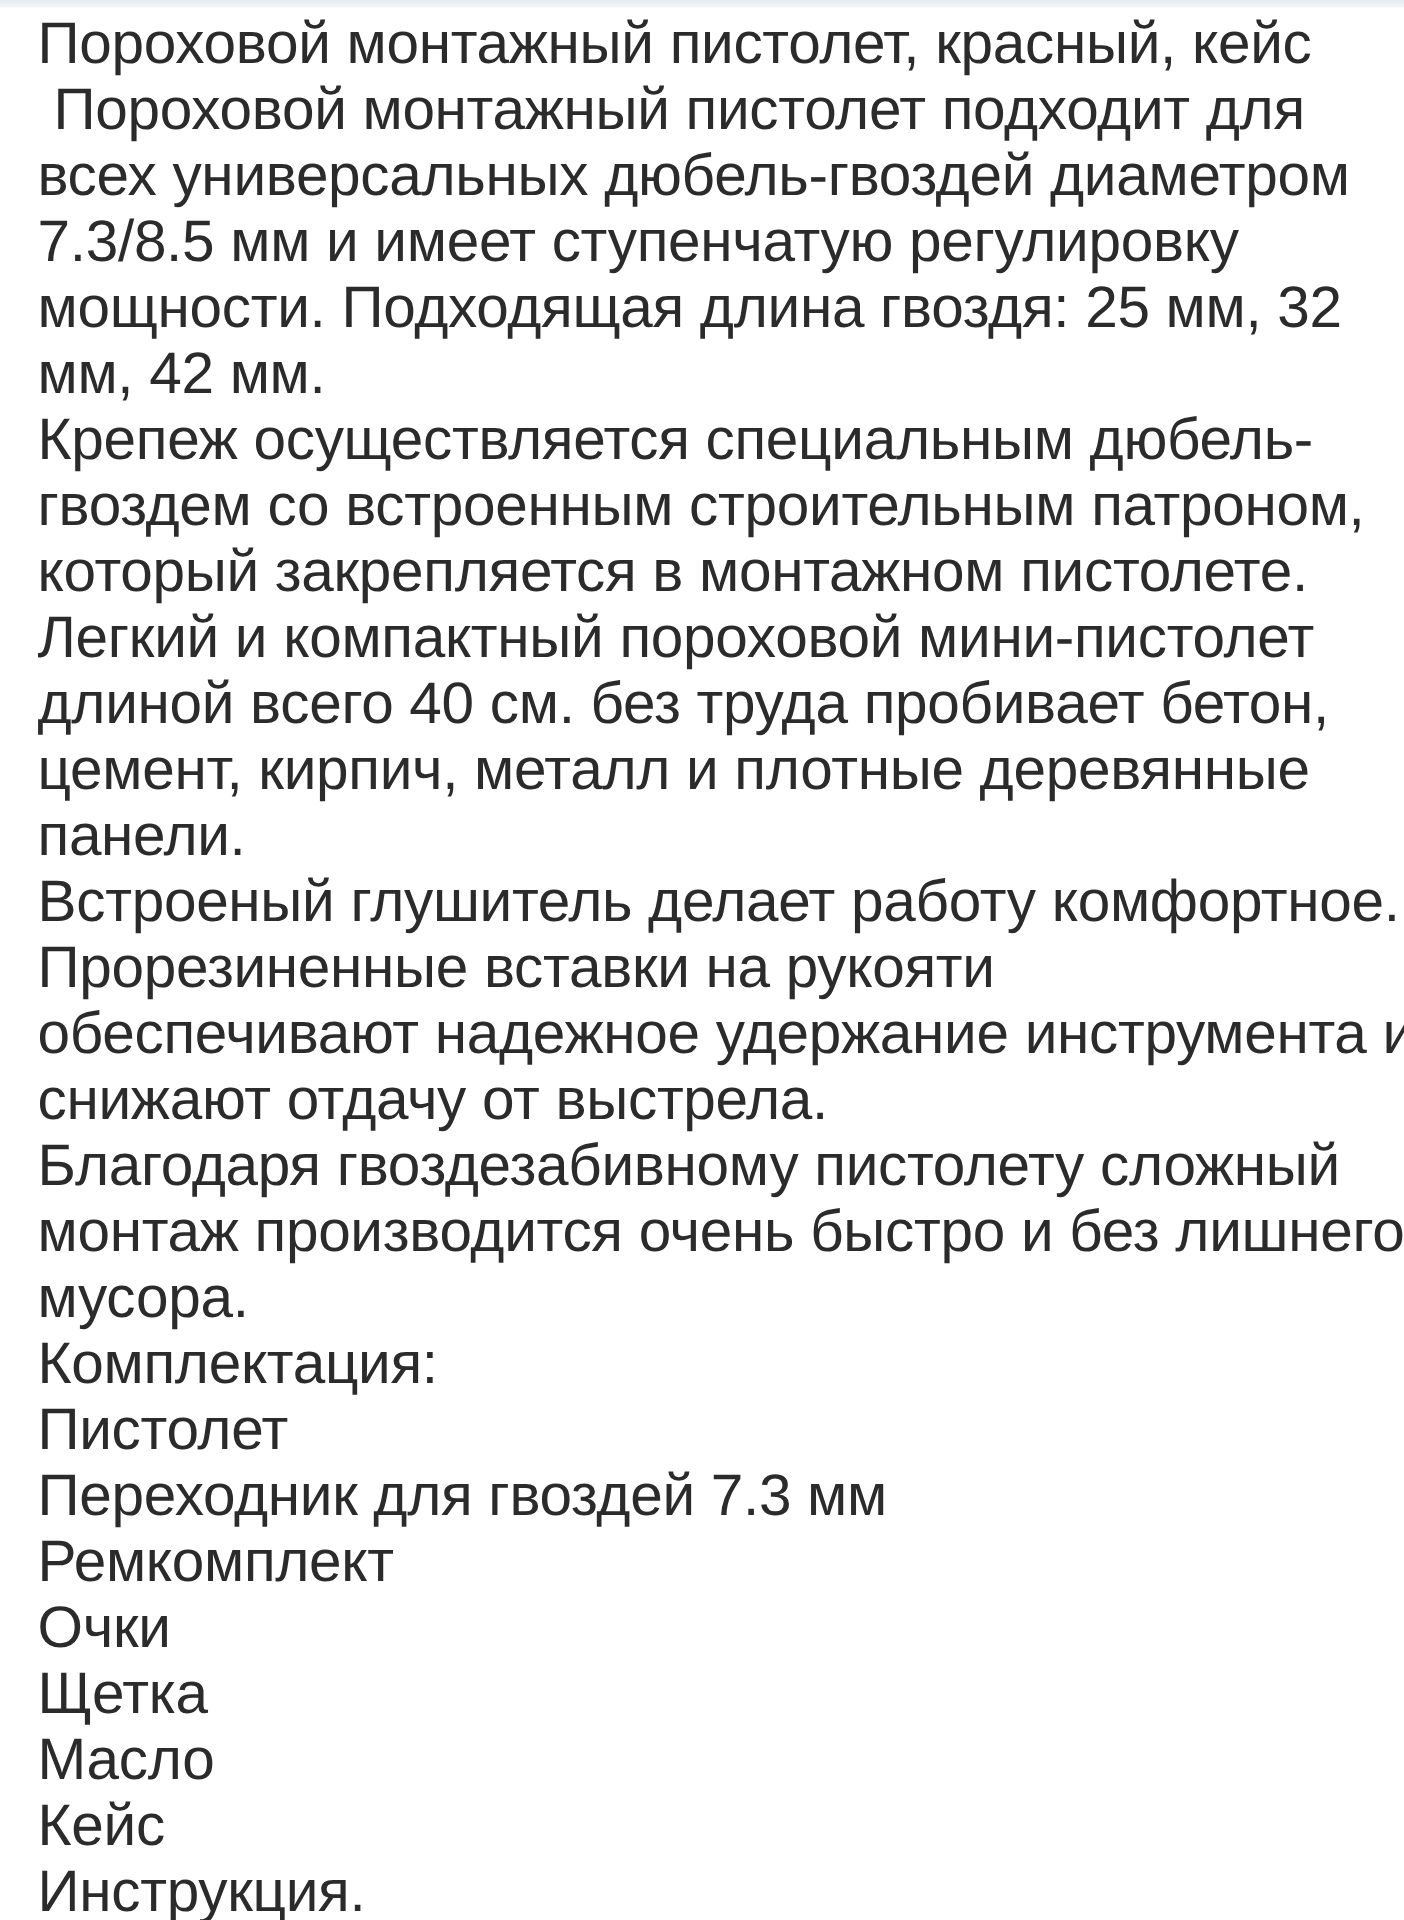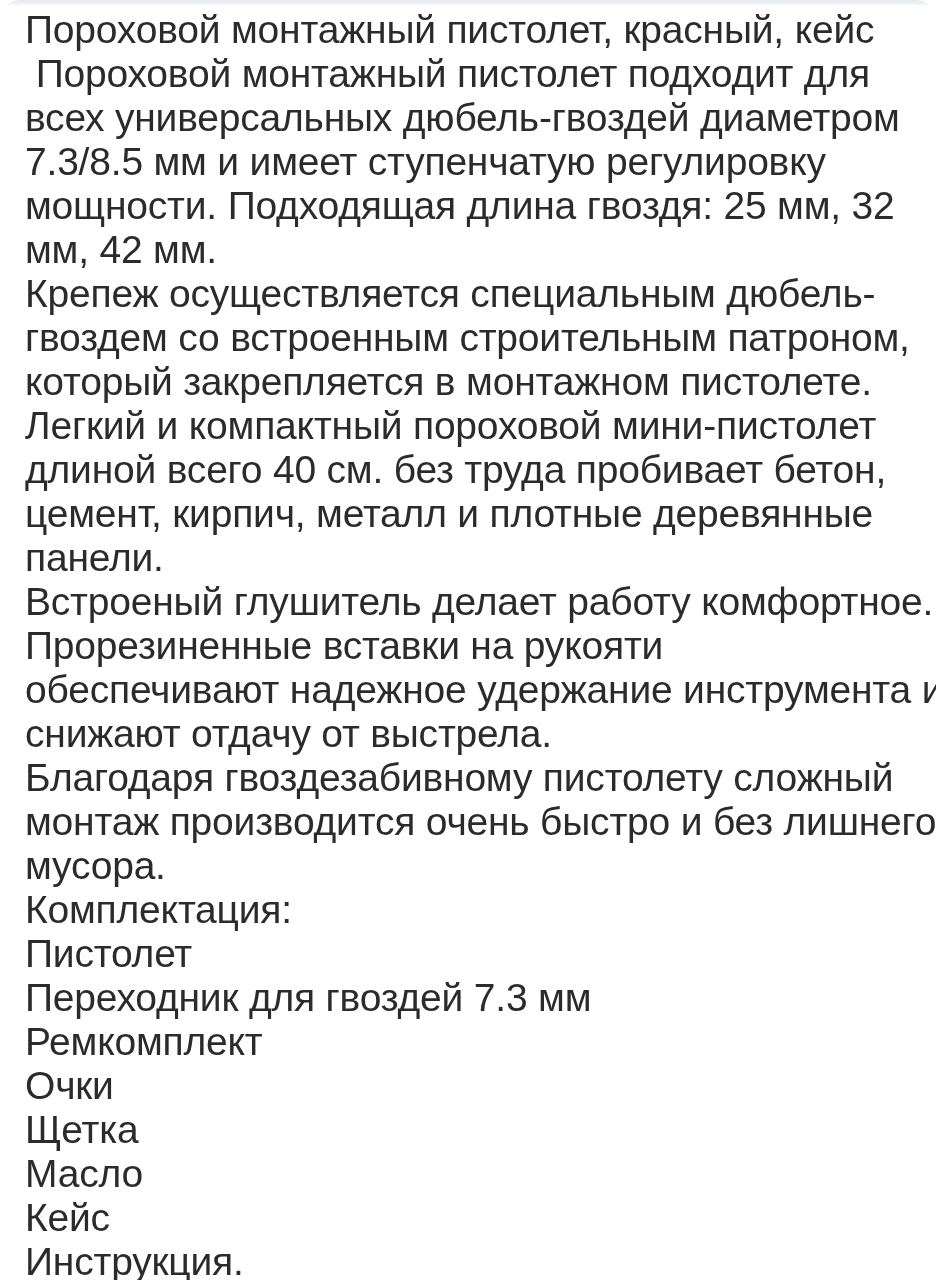--- a/index.html
+++ b/index.html
@@ -14,21 +14,20 @@
     overflow: hidden;
     background: var(--bg);
     font-family: "Liberation Sans", sans-serif;
   }
   .screen {
     position: relative;
     width: 936px;
     height: 1280px;
     overflow: hidden;
     background: var(--bg);
-    border-radius: 20px;
   }
   .top-strip {
     width: 100%;
     height: 5px;
     background: linear-gradient(to bottom, var(--strip), #f2f6f9);
   }
   .description {
     padding: 3px 0 0 25px;
     font-size: 39px;
     line-height: 44px;

